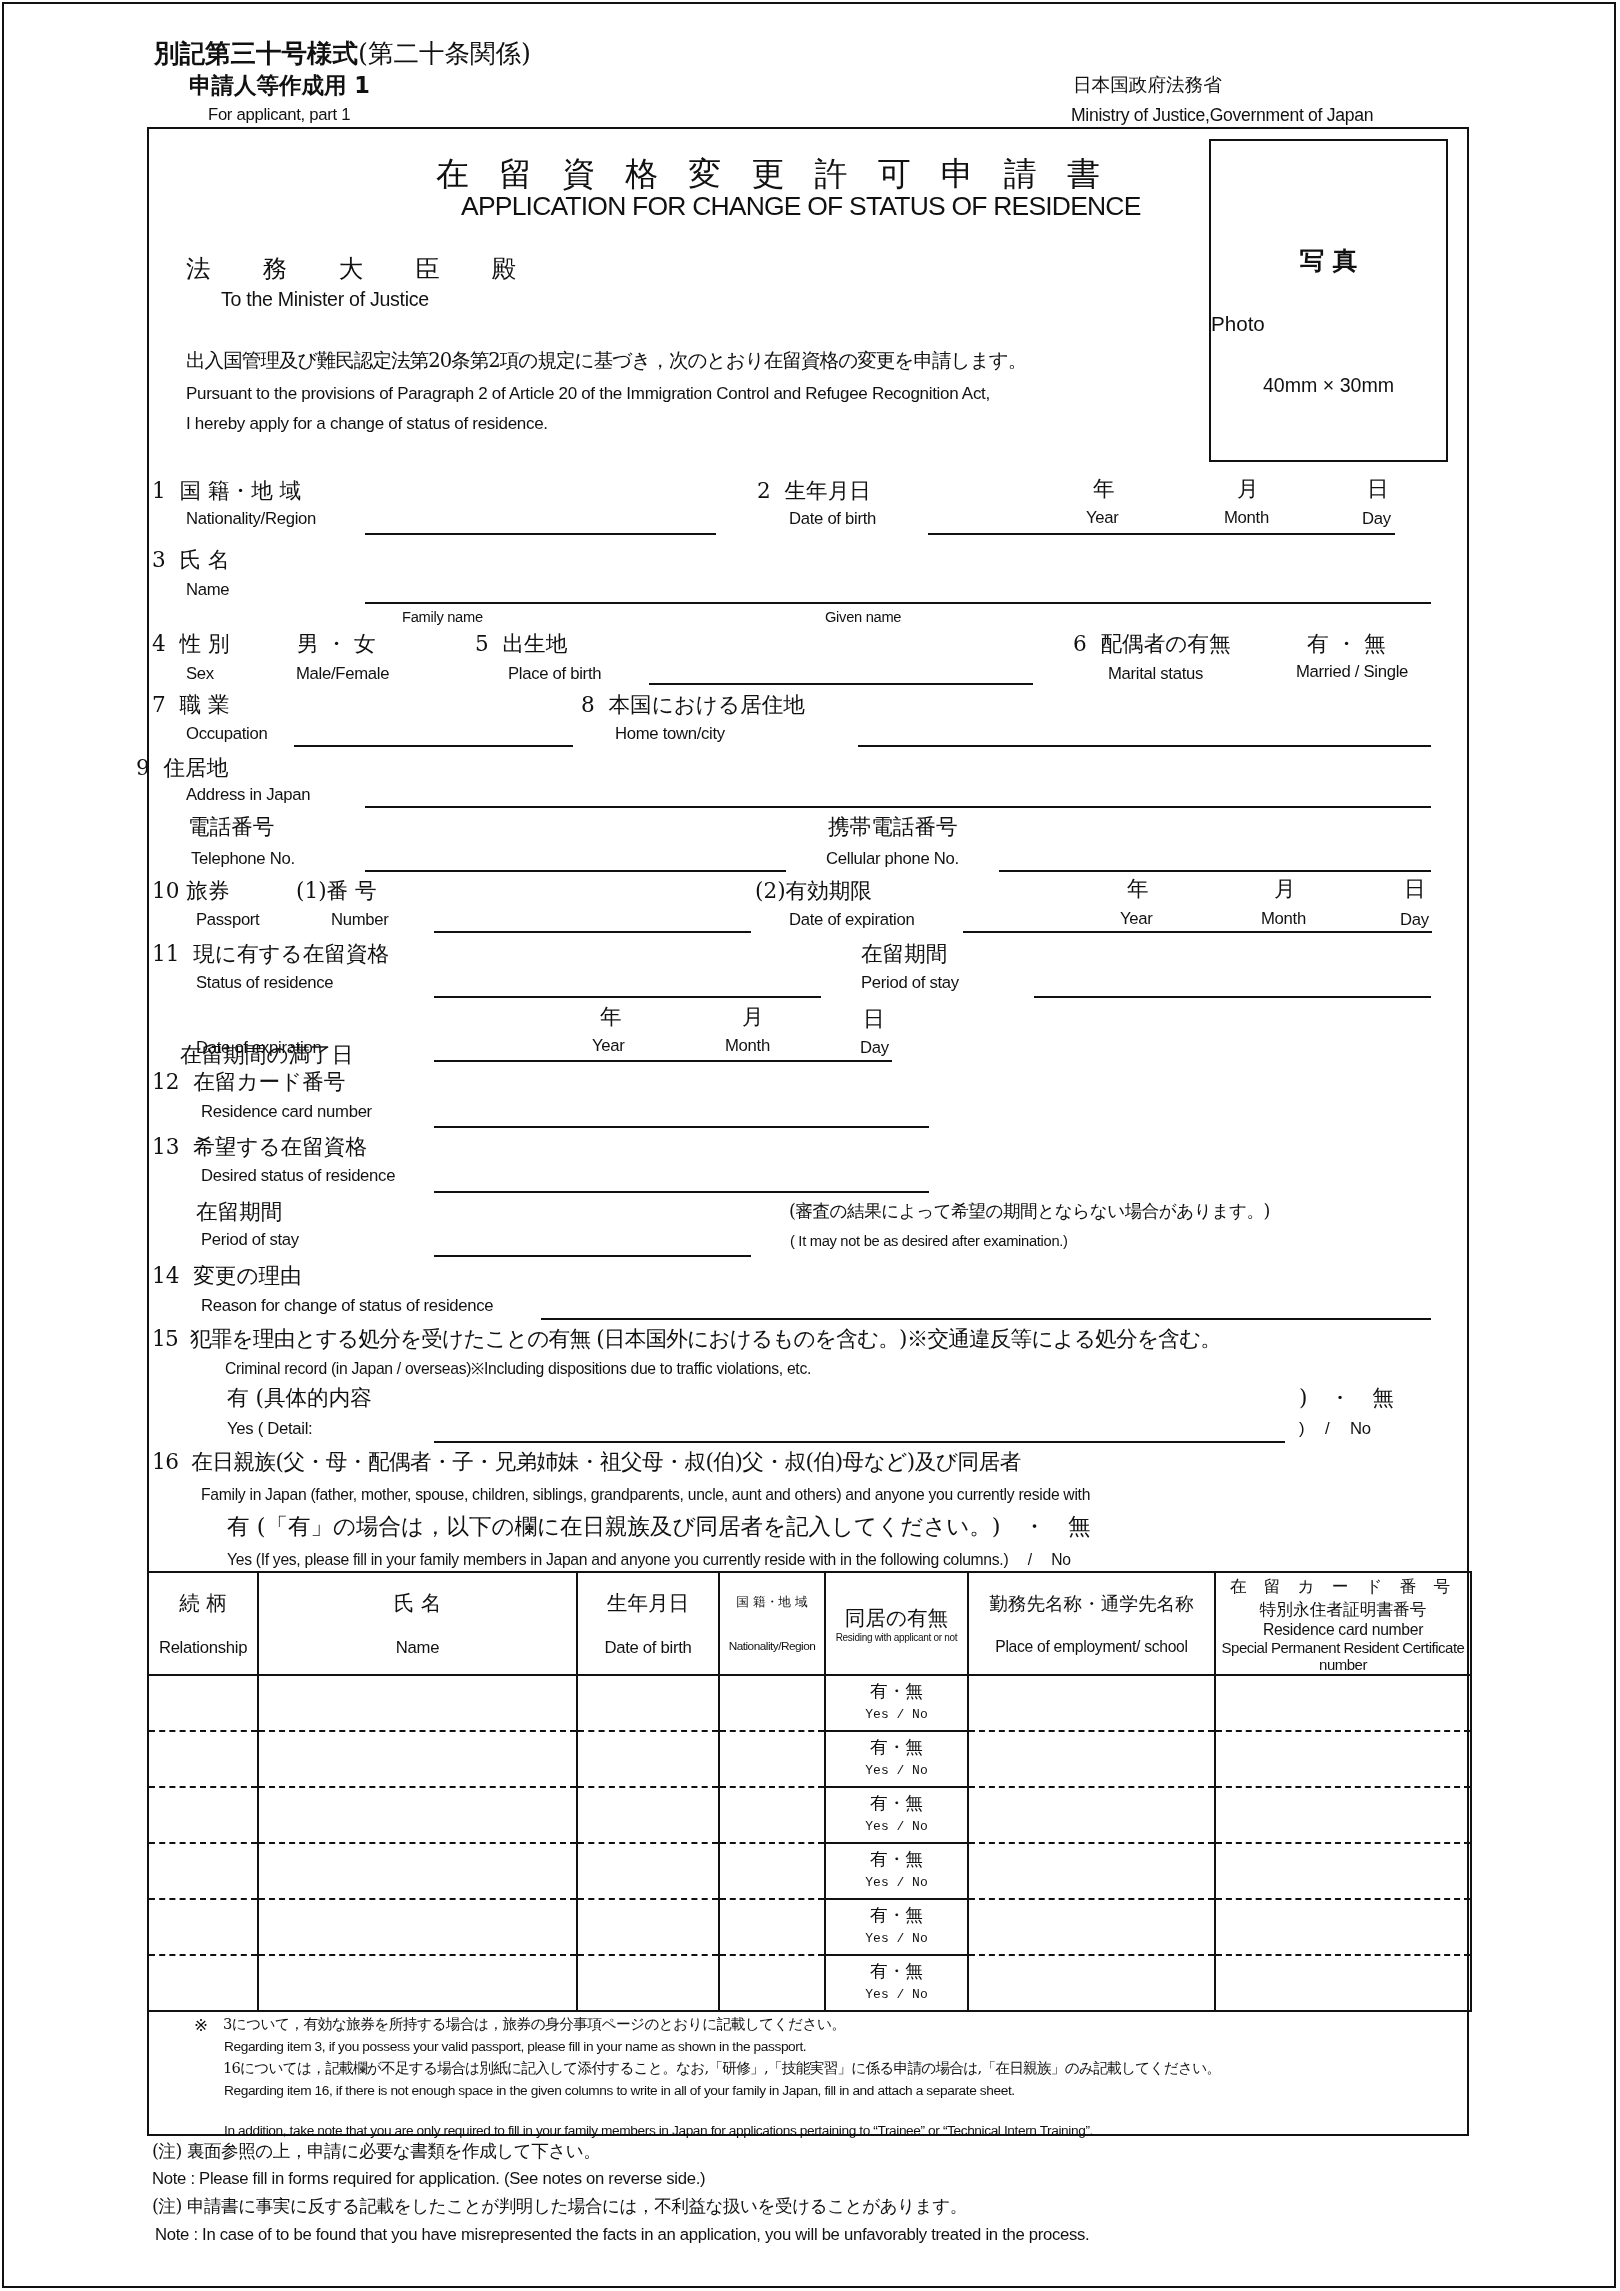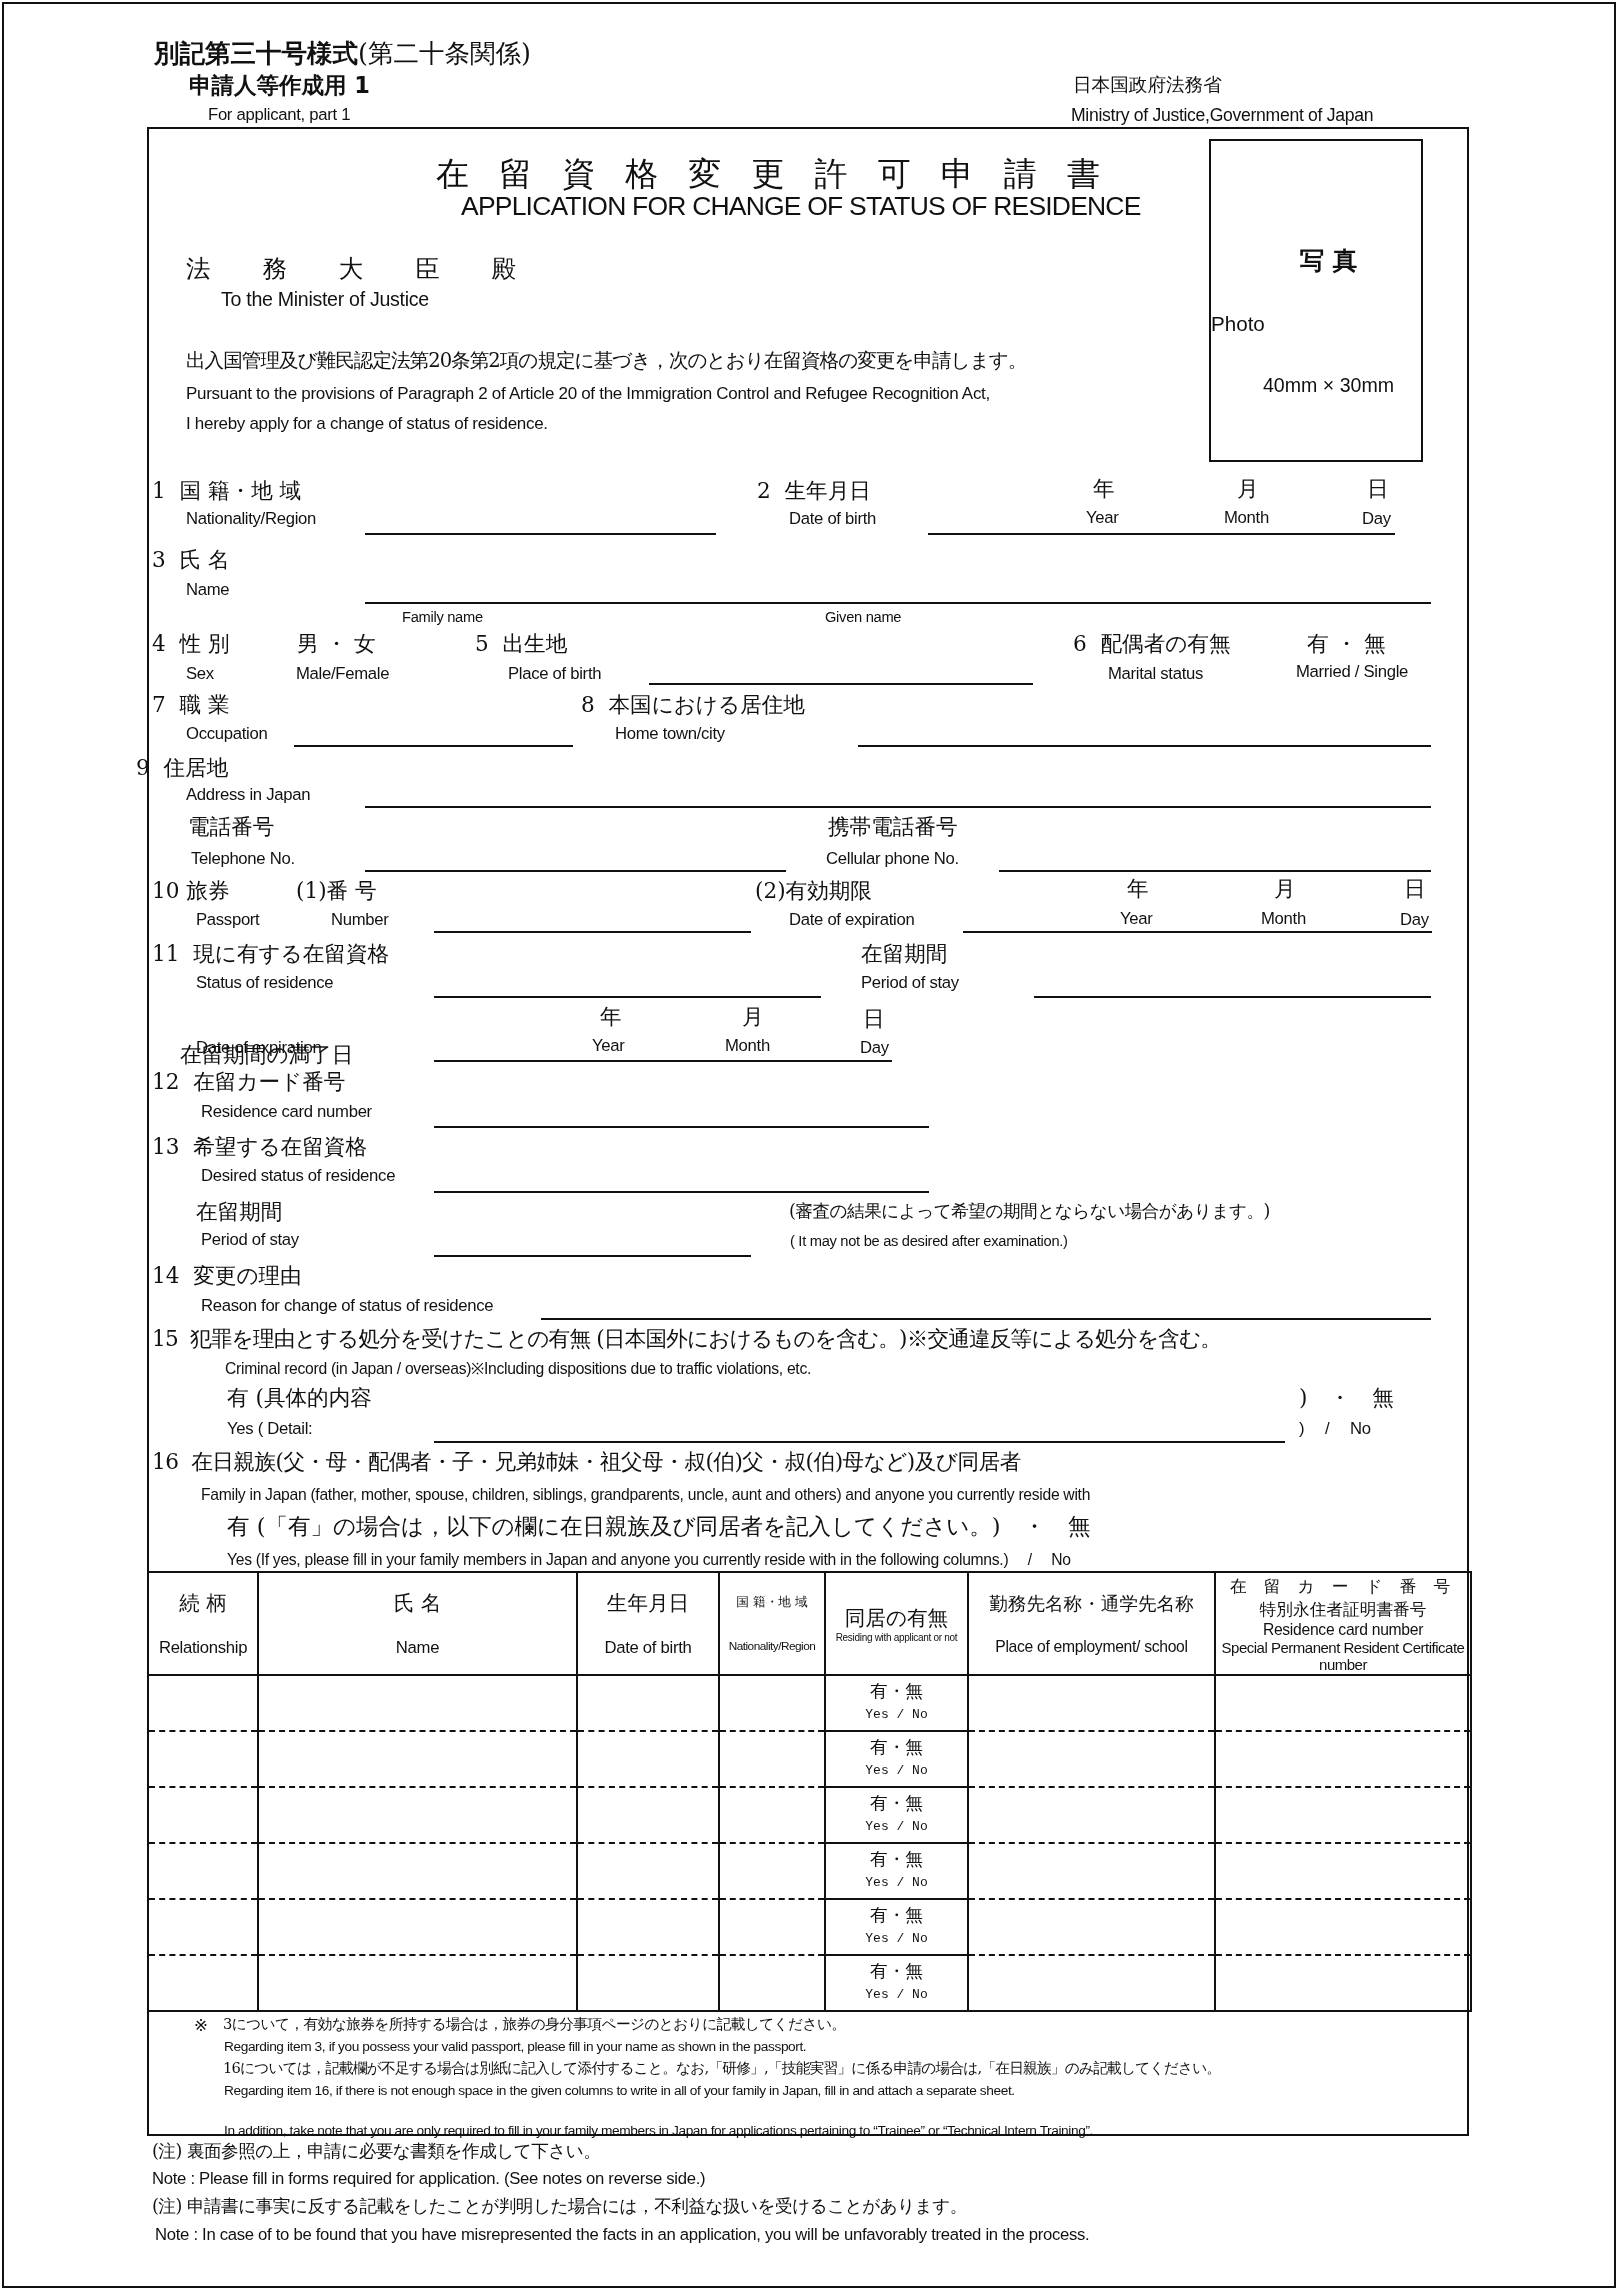--- a/index.html
+++ b/index.html
@@ -6,21 +6,21 @@
   body { width:1620px; height:2292px; position:relative; overflow:hidden; font-family:"DejaVu Sans","Liberation Sans",sans-serif; color:#111; }
   .page-border { position:absolute; left:2px; top:2px; width:1614px; height:2286px; border:2px solid #111; box-sizing:border-box; }
   .abs { position:absolute; white-space:nowrap; line-height:1; }
   .jp { font-family:"DejaVu Serif","Liberation Serif",serif; font-size:21.6px; }
   .jps { font-family:"DejaVu Serif","Liberation Serif",serif; font-size:18.6px; }
   .en { font-family:"Liberation Sans",sans-serif; font-size:16.7px; letter-spacing:-0.3px; }
   .ens { font-family:"Liberation Sans",sans-serif; font-size:14.7px; letter-spacing:-0.3px; }
   .enx { font-family:"Liberation Sans",sans-serif; font-size:12.7px; letter-spacing:-0.4px; }
   .line { position:absolute; height:0; border-top:2.9px solid #111; }
   .main-box { position:absolute; left:147px; top:127px; width:1322px; height:2009px; border:2.9px solid #111; box-sizing:border-box; }
-  .photo-box { position:absolute; left:1209px; top:139px; width:214px; height:323px; border:2px solid #111; box-sizing:border-box; }
+  .photo-box { position:absolute; left:1209px; top:139px; width:239px; height:323px; border:2px solid #111; box-sizing:border-box; }
   .field-input { position:absolute; border:none; background:transparent; font-family:"Liberation Sans",sans-serif; font-size:15.7px; height:23.5px; padding:0 3.9px; outline:none; }
   .tbl { position:absolute; left:147px; top:1571px; width:1322px; border-collapse:collapse; table-layout:fixed; }
   .tbl th { border:2px solid #111; border-top:2.9px solid #111; font-weight:normal; padding:0; height:101px; vertical-align:middle; text-align:center; }
   .tbl td { border-left:2px solid #111; border-right:2px solid #111; height:54px; padding:0; text-align:center; vertical-align:middle; }
   .tbl tr.data td { border-bottom:2px dashed #111; }
   .tbl tr.data:last-child td { border-bottom:2px solid #111; }
   .tbl tr.data td.res { border-bottom:2px solid #111; }
   .th-jp { font-family:"DejaVu Serif","Liberation Serif",serif; font-size:20.6px; display:block; }
   .th-en { font-family:"Liberation Sans",sans-serif; font-size:16.7px; display:block; letter-spacing:-0.3px; }
   .th-enx { font-family:"Liberation Sans",sans-serif; font-size:11.8px; display:block; letter-spacing:-0.5px; }

